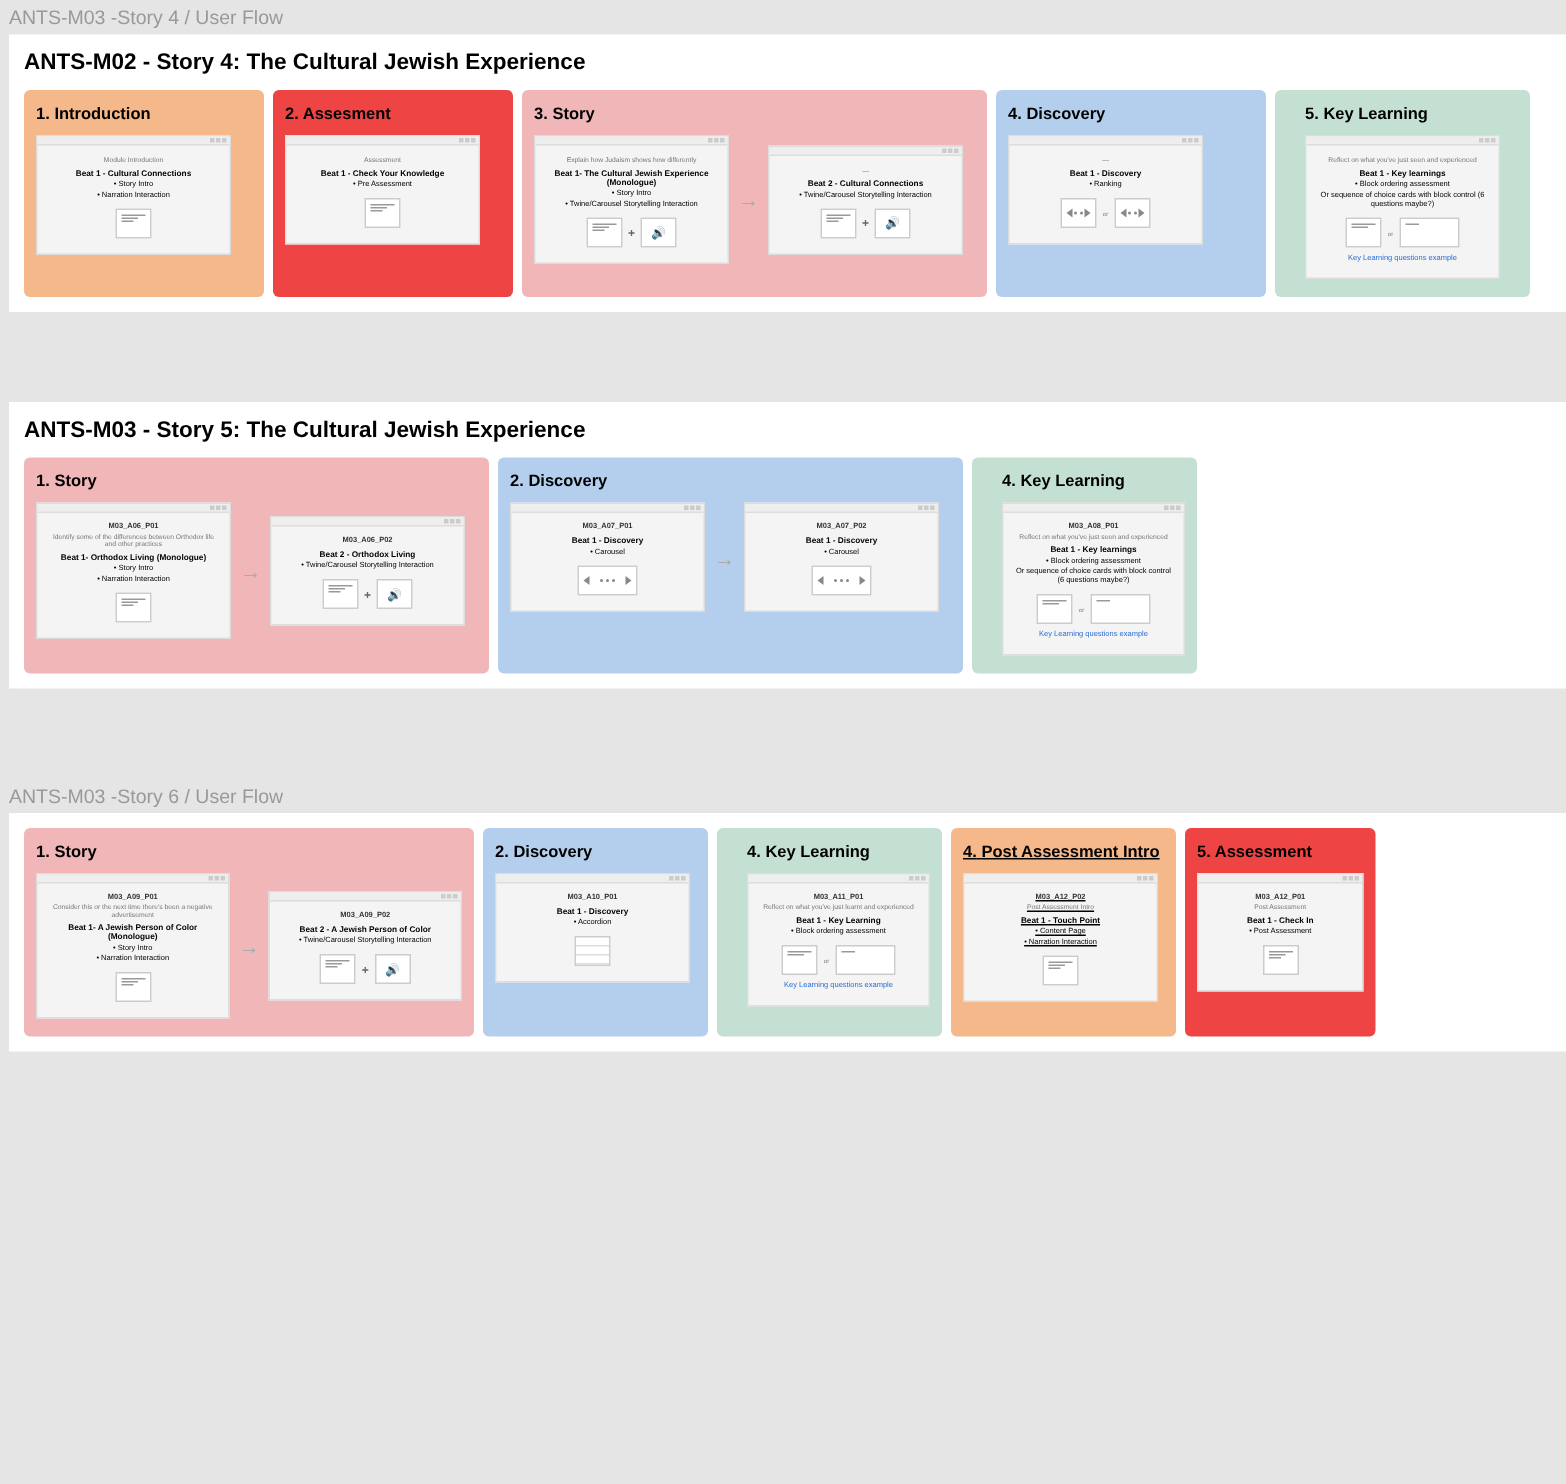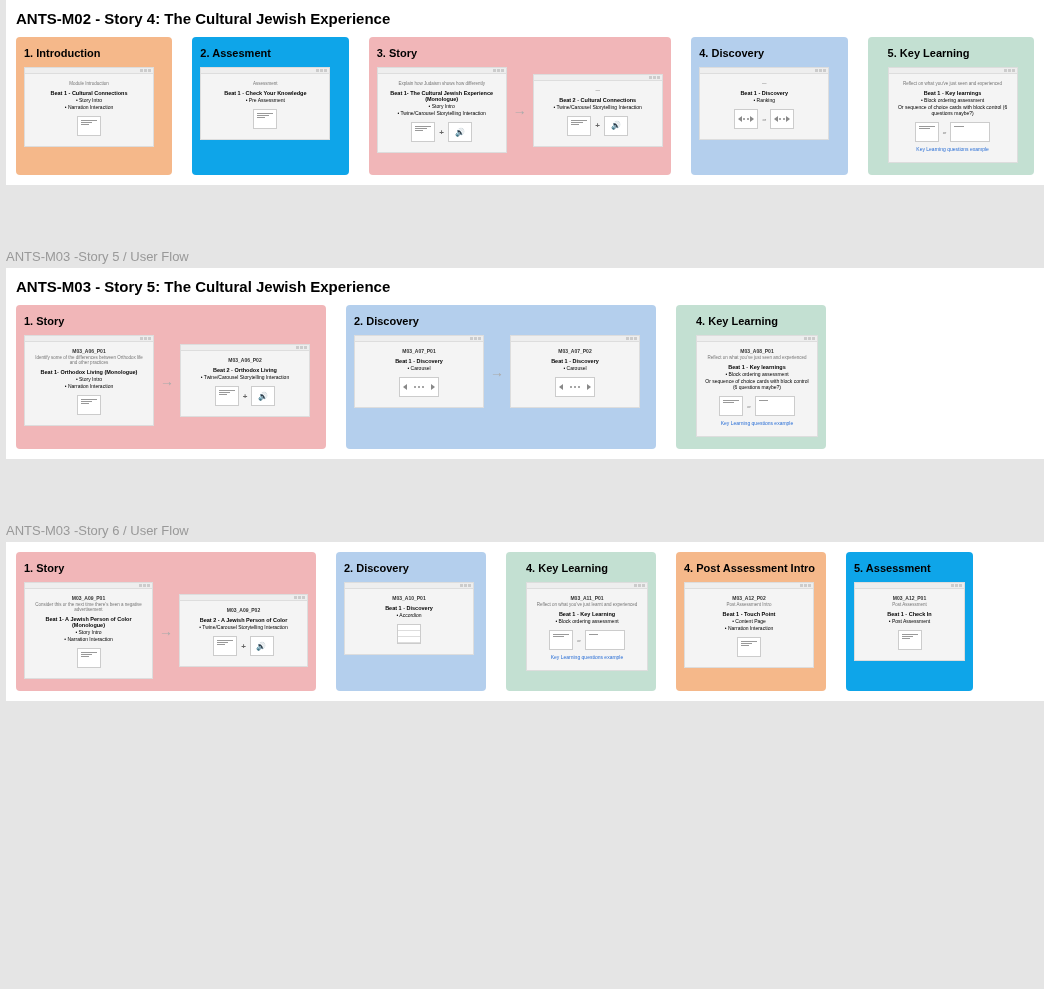--- a/index.html
+++ b/index.html
@@ -1,20 +1,20 @@
 <!DOCTYPE html>
 <html><head>
 <meta charset="utf-8">
 <style>
 * { box-sizing: border-box; margin: 0; padding: 0; }
 body { background: #e5e5e5; font-family: -apple-system, BlinkMacSystemFont, "Segoe UI", Arial, sans-serif; width: 1044px; padding: 0; }
 .section-label { color: #999; font-size: 13px; padding: 4px 6px; }
 .story-frame { background: #fff; margin: 0 0 60px 6px; padding: 10px; }
 .story-title { font-weight: 700; font-size: 15px; margin-bottom: 10px; }
-.stage-row { display: flex; gap: 20px; align-items: stretch; }
+.stage-row { display: flex; gap: 6px; align-items: stretch; }
 .stage { border-radius: 4px; padding: 10px 8px 12px 8px; display: flex; flex-direction: column; }
 .stage-title { font-weight: 600; font-size: 11px; margin-bottom: 8px; }
 .card-row { display: flex; align-items: center; gap: 6px; }
 .card { background: #f4f4f4; border: 1px solid #ddd; width: 130px; position: relative; }
 .card-chrome { height: 6px; background: #eee; border-bottom: 1px solid #ddd; display:flex; justify-content:flex-end; gap:1px; padding:1px 2px; }
 .card-chrome span { width:3px; height:3px; background:#ccc; display:block; }
 .card-body { padding: 6px 6px 10px 6px; text-align: center; }
 .card-page-id { font-size: 5px; font-weight:600; color:#333; }
 .card-sub { font-size: 4.5px; color:#777; margin-top:1px; }
 .beat-title { font-size: 5.5px; font-weight:600; margin-top:4px; }
@@ -30,29 +30,30 @@
 .tri { width:0; height:0; border-left:3px solid transparent; border-right:3px solid transparent; border-bottom:4px solid #888; position:absolute; }
 .tri.l { left:2px; transform:rotate(-90deg); }
 .tri.r { right:2px; transform:rotate(90deg); }
 .plus-sign { font-size:8px; color:#666; font-weight:600; }
 .speaker-box { width:24px; height:20px; background:#fff; border:1px solid #ccc; display:flex; align-items:center; justify-content:center; font-size:8px; color:#888; }
 .or-text { font-size:4px; color:#777; }
 .arrow { font-size:14px; color:#aaa; }
 .accordion-box { width:24px; height:20px; background:#fff; border:1px solid #ccc; display:flex; flex-direction:column; }
 .accordion-box .r { flex:1; border-bottom:1px solid #ddd; }
 .c-orange { background:#f5b88a; }
-.c-purple { background:#0ea5e9; }
+.c-purple { background:#ef4444; }
 .c-pink { background:#f1b6b8; }
 .c-blue { background:#b4cfed; }
 .c-green { background:#c3e0d2;padding-left:20px; }
 </style>
 </head>
 <body>
 
 <div id="root">
+    <div class="section-label">ANTS-M03 -Story 4 / User Flow</div>
     <div class="story-frame">
       <div class="story-title">ANTS-M02 - Story 4: The Cultural Jewish Experience</div>
       <div class="stage-row">
         <div class="stage c-orange" style="width: 160px;">
           <div class="stage-title"><span>1.</span> <span>Introduction</span></div>
           <div class="card-row">
             <div class="card">
               <div class="card-chrome">
                 <span></span>
                 <span></span>
@@ -140,21 +141,21 @@
                     <div class="l" style="width:70%"></div>
                     <div class="l" style="width:50%"></div>
                   </div>
                   <span class="plus-sign">+</span>
                   <div class="speaker-box">🔊</div>
                 </div>
               </div>
             </div>
           </div>
         </div>
-        <div class="stage c-blue" style="width: 160px;">
+        <div class="stage c-blue" style="width: 180px;">
           <div class="stage-title"><span>4.</span> <span>Discovery</span></div>
           <div class="card-row">
             <div class="card">
               <div class="card-chrome">
                 <span></span>
                 <span></span>
                 <span></span>
               </div>
               <div class="card-body">
                 <div class="card-sub">—</div>
@@ -207,21 +208,20 @@
                     <div class="l" style="width:30%"></div>
                   </div>
                 </div>
                 <div class="link-text">Key Learning questions example</div>
               </div>
             </div>
           </div>
         </div>
       </div>
     </div>
-    <div class="section-label">ANTS-M03 -Story 5 / User Flow</div>
     <div class="story-frame">
       <div class="story-title">ANTS-M03 - Story 5: The Cultural Jewish Experience</div>
       <div class="stage-row">
         <div class="stage c-pink" style="width: 310px;">
           <div class="stage-title"><span>1.</span> <span>Story</span></div>
           <div class="card-row">
             <div class="card">
               <div class="card-chrome">
                 <span></span>
                 <span></span>
@@ -447,21 +447,21 @@
                   <span class="or-text">or</span>
                   <div class="mock-box mock-box-wide">
                     <div class="l" style="width:30%"></div>
                   </div>
                 </div>
                 <div class="link-text">Key Learning questions example</div>
               </div>
             </div>
           </div>
         </div>
-        <div class="stage c-orange" style="width: 150px;">
+        <div class="stage c-orange" style="width: 150px; text-decoration: underline;">
           <div class="stage-title"><span>4.</span> <span>Post Assessment Intro</span></div>
           <div class="card-row">
             <div class="card">
               <div class="card-chrome">
                 <span></span>
                 <span></span>
                 <span></span>
               </div>
               <div class="card-body">
                 <div class="card-page-id">M03_A12_P02</div>

